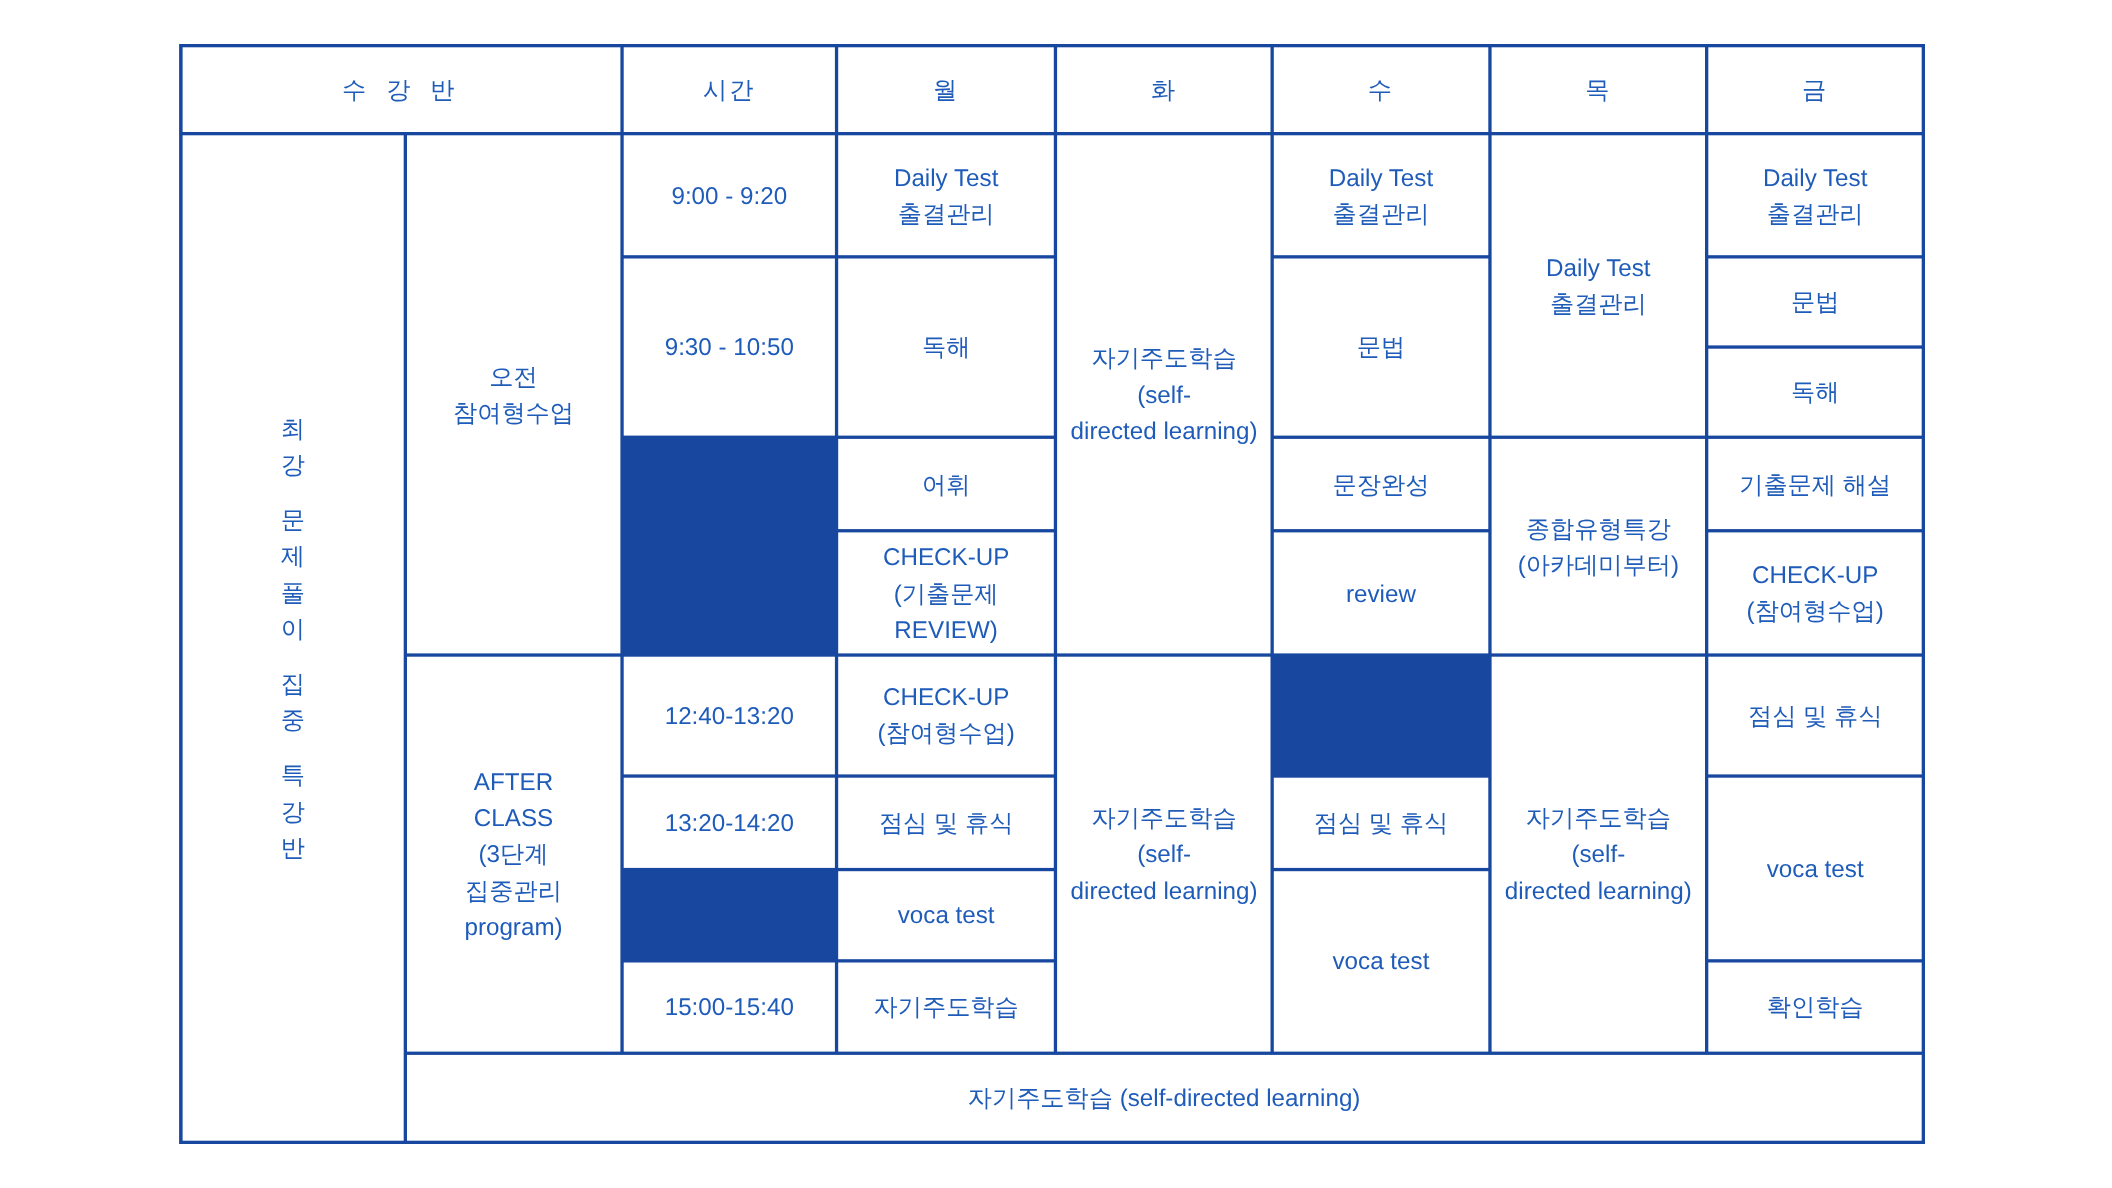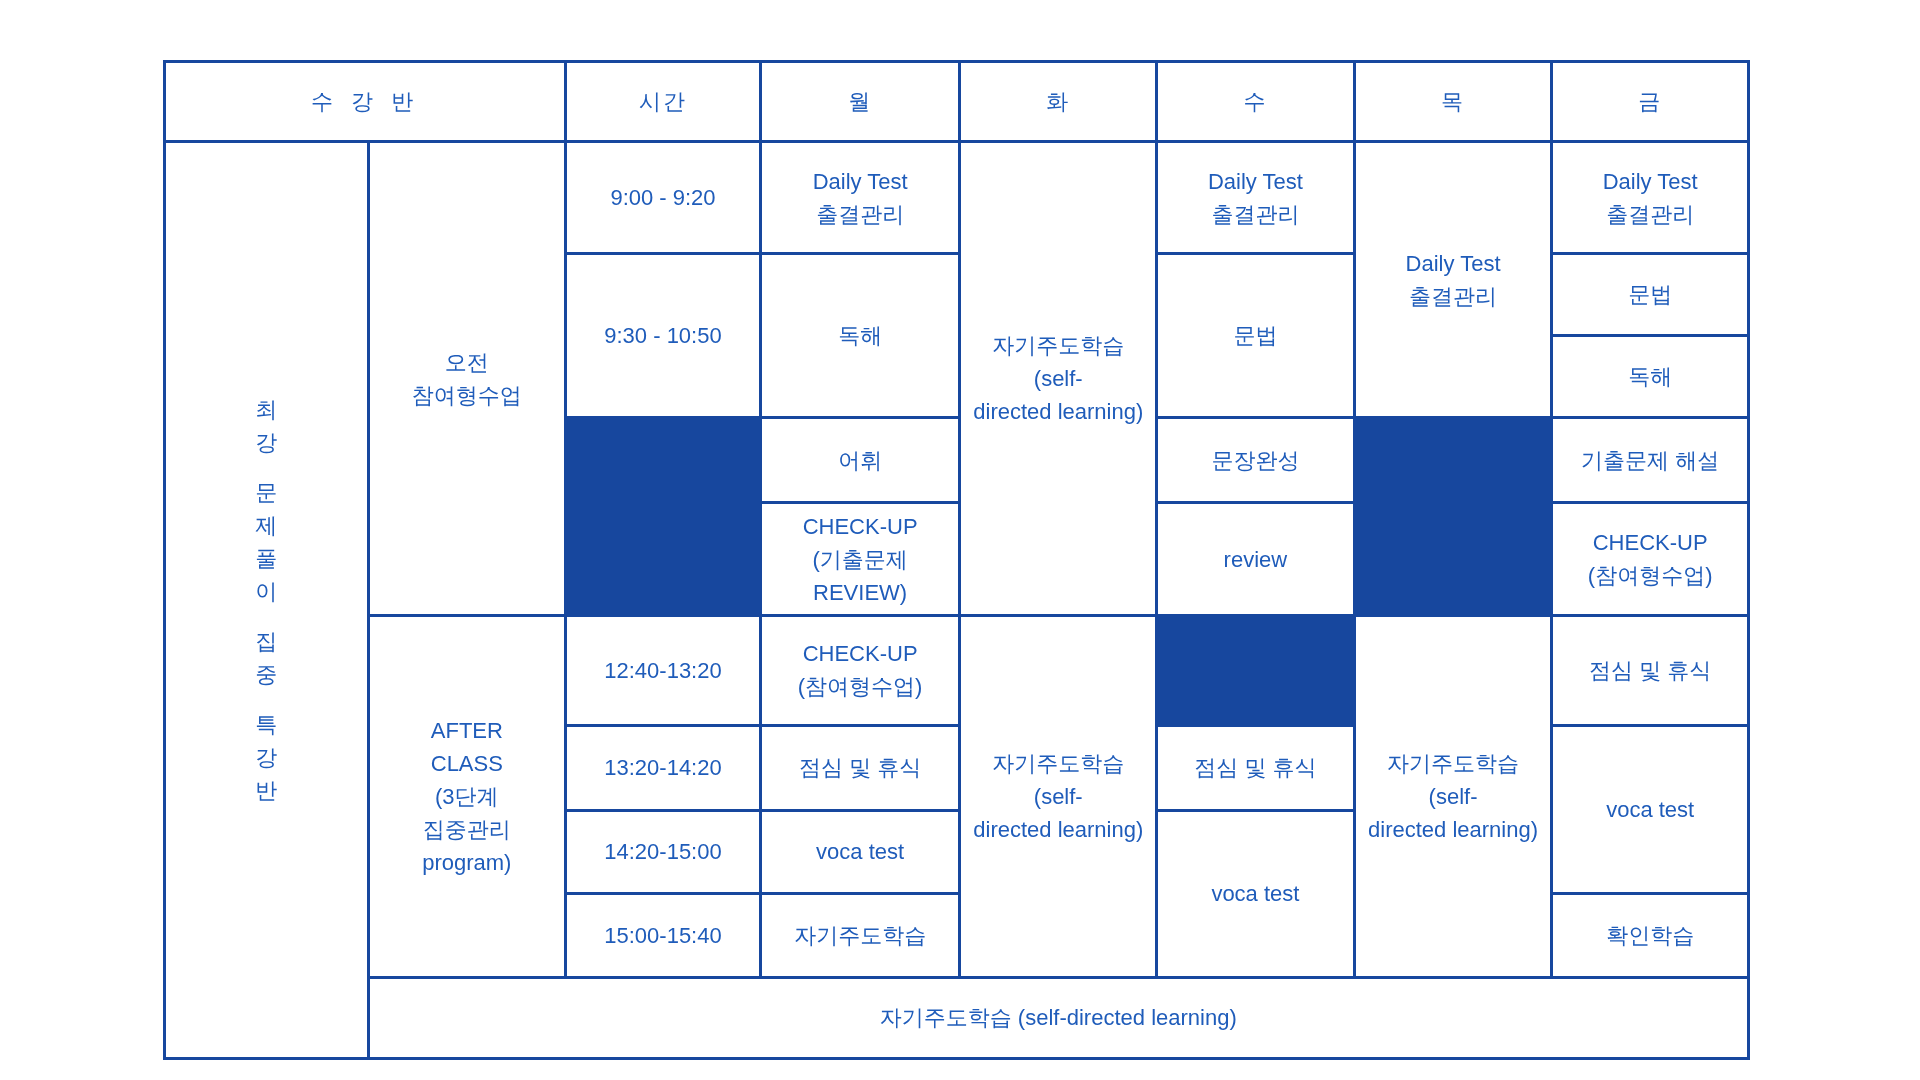--- a/index.html
+++ b/index.html
@@ -23,21 +23,20 @@
     top: 40px;
     width: 1587px;
     height: 1000px;
     box-sizing: border-box;
     background: #17479e;           
     border: 3px solid #17479e;
     display: grid;
     grid-template-columns: 204fr 198fr 195fr 200fr 197fr 198fr 198fr 197fr;
     grid-template-rows: 80fr 113fr 82fr 82fr 85fr 114fr 111fr 85fr 83fr 84fr 81fr;
     gap: 3px;
-    margin-top: 20px;
   }
   .cell {
     background: #ffffff;
     color: #1f5cba;
     font-size: 22px;
     line-height: 1.5;
     display: flex;
     align-items: center;
     justify-content: center;
     text-align: center;
@@ -89,21 +88,20 @@
     <div class="cell" style="grid-area:7/2/11/3">AFTER
 CLASS
 (3단계
 집중관리
 program)</div>
 
     <div class="cell" style="grid-area:2/3/3/4">9:00 - 9:20</div>
     <div class="cell" style="grid-area:3/3/5/4">9:30 - 10:50</div>
     <div class="cell" style="grid-area:7/3/8/4">12:40-13:20</div>
     <div class="cell" style="grid-area:8/3/9/4">13:20-14:20</div>
-    <div class="cell" style="grid-area:9/3/10/4">14:20-15:00</div>
     <div class="cell" style="grid-area:10/3/11/4">15:00-15:40</div>
 
     <div class="cell" style="grid-area:2/4/3/5">Daily Test
 출결관리</div>
     <div class="cell" style="grid-area:3/4/5/5">독해</div>
     <div class="cell" style="grid-area:5/4/6/5">어휘</div>
     <div class="cell" style="grid-area:6/4/7/5">CHECK-UP
 (기출문제 REVIEW)</div>
     <div class="cell" style="grid-area:7/4/8/5">CHECK-UP
 (참여형수업)</div>
@@ -119,20 +117,22 @@
     <div class="cell" style="grid-area:2/6/3/7">Daily Test
 출결관리</div>
     <div class="cell" style="grid-area:3/6/5/7">문법</div>
     <div class="cell" style="grid-area:5/6/6/7">문장완성</div>
     <div class="cell" style="grid-area:6/6/7/7">review</div>
     <div class="cell" style="grid-area:8/6/9/7">점심 및 휴식</div>
     <div class="cell" style="grid-area:9/6/11/7">voca test</div>
 
     <div class="cell" style="grid-area:2/7/5/8">Daily Test
 출결관리</div>
+    <div class="cell" style="grid-area:5/7/7/8">종합유형특강
+(아카데미부터)</div>
     <div class="cell" style="grid-area:7/7/11/8">자기주도학습 (self-
 directed learning)</div>
 
     <div class="cell" style="grid-area:2/8/3/9">Daily Test
 출결관리</div>
     <div class="cell" style="grid-area:3/8/4/9">문법</div>
     <div class="cell" style="grid-area:4/8/5/9">독해</div>
     <div class="cell" style="grid-area:5/8/6/9">기출문제 해설</div>
     <div class="cell" style="grid-area:6/8/7/9">CHECK-UP
 (참여형수업)</div>

